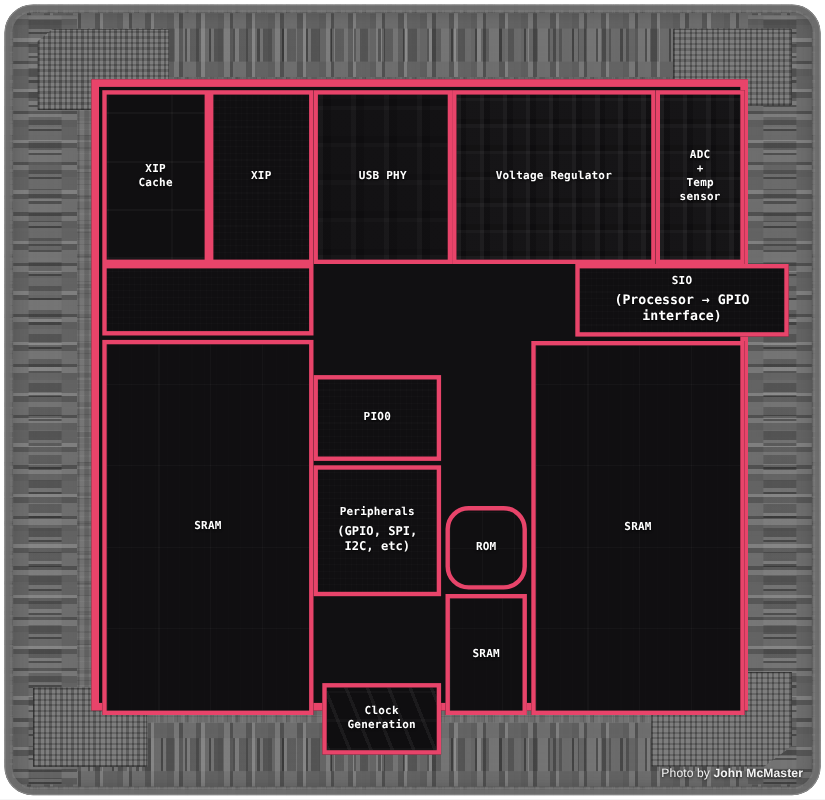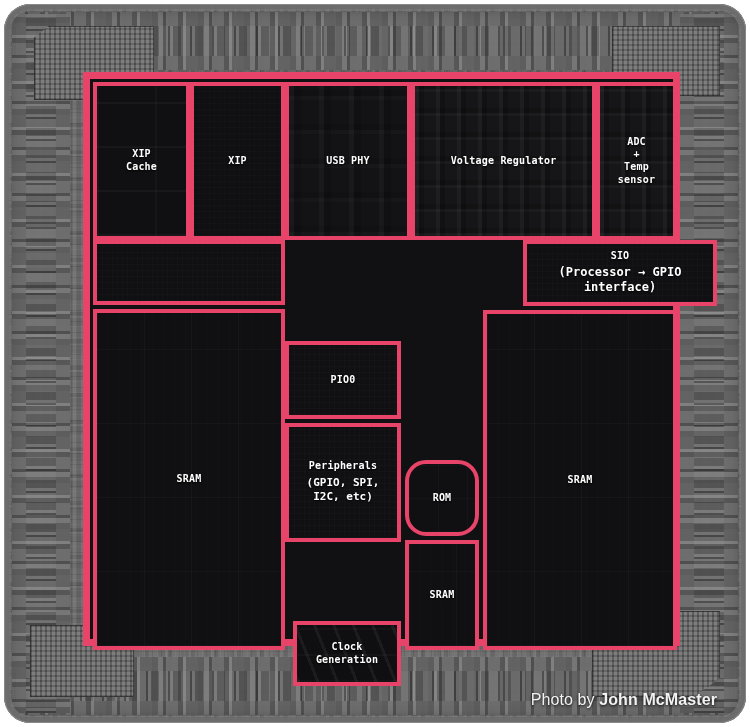--- a/index.html
+++ b/index.html
@@ -184,23 +184,23 @@
     opacity:.5;
   }
   .t-cache{
     background:
       repeating-linear-gradient(0deg, rgba(255,255,255,.07) 0 2px, rgba(0,0,0,0) 2px 44px),
       repeating-linear-gradient(90deg, rgba(255,255,255,.05) 0 2px, rgba(0,0,0,0) 2px 58px);
   }
 
   
   #credit{
-    position:absolute;right:29px;bottom:14px;
+    position:absolute;right:16px;bottom:14px;
     font-family:"Liberation Sans","DejaVu Sans",sans-serif;
-    font-size:16px;color:#f2f2f2;
+    font-size:11px;color:#f2f2f2;
     text-shadow:0 1px 3px rgba(0,0,0,.9);
     letter-spacing:.1px;
     z-index:40;white-space:nowrap;
   }
   #credit b{font-weight:700;}
 </style>
 </head>
 <body>
 
 <div id="stage" style="--pink: #e8446a;">

